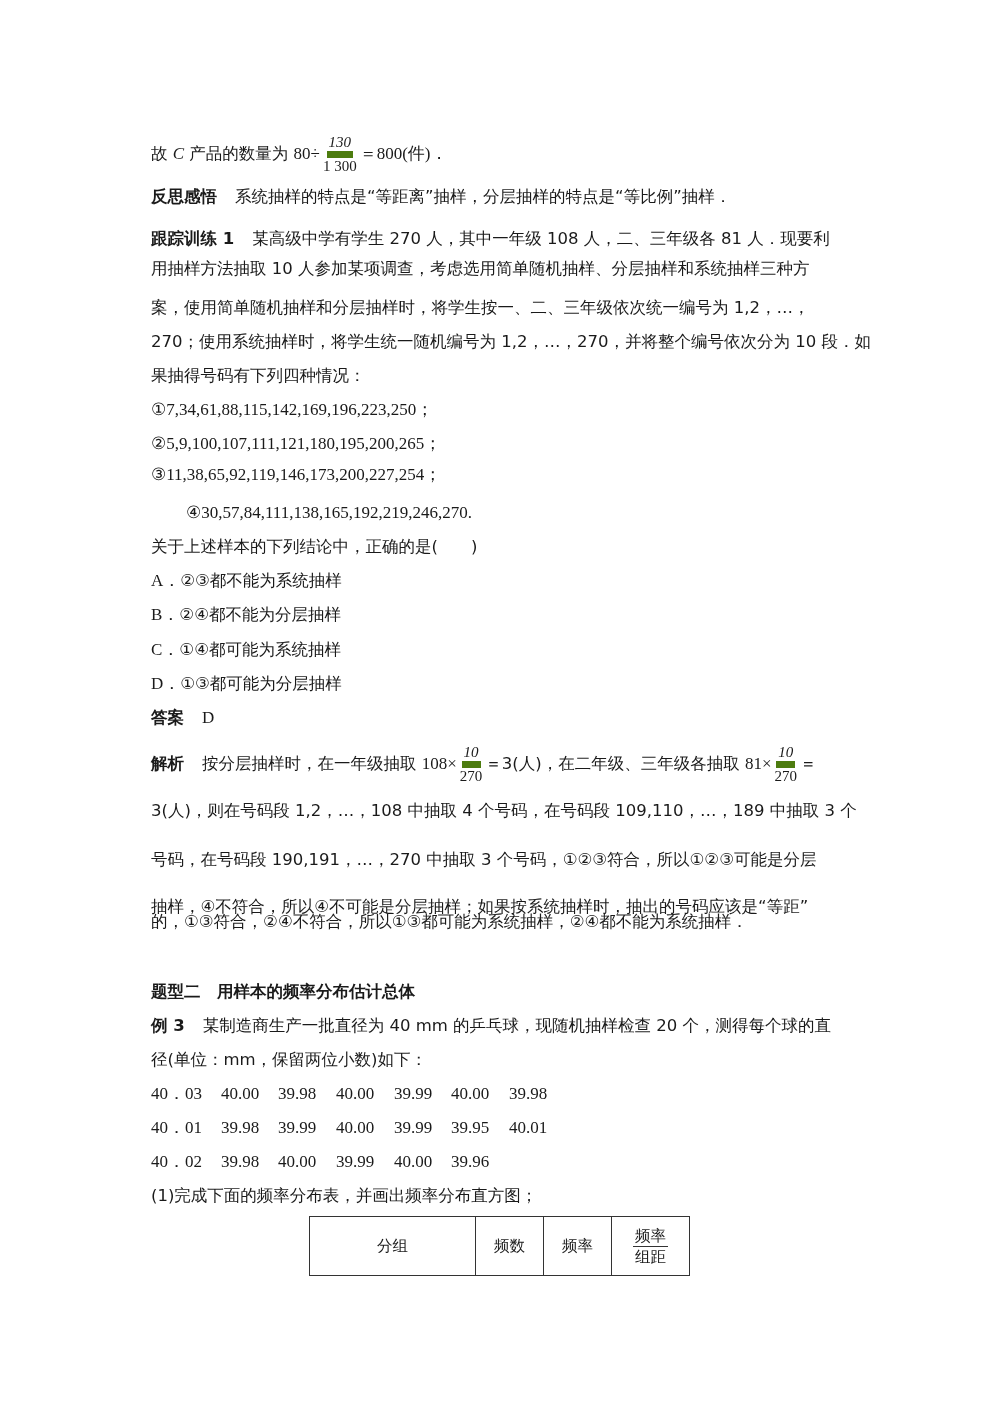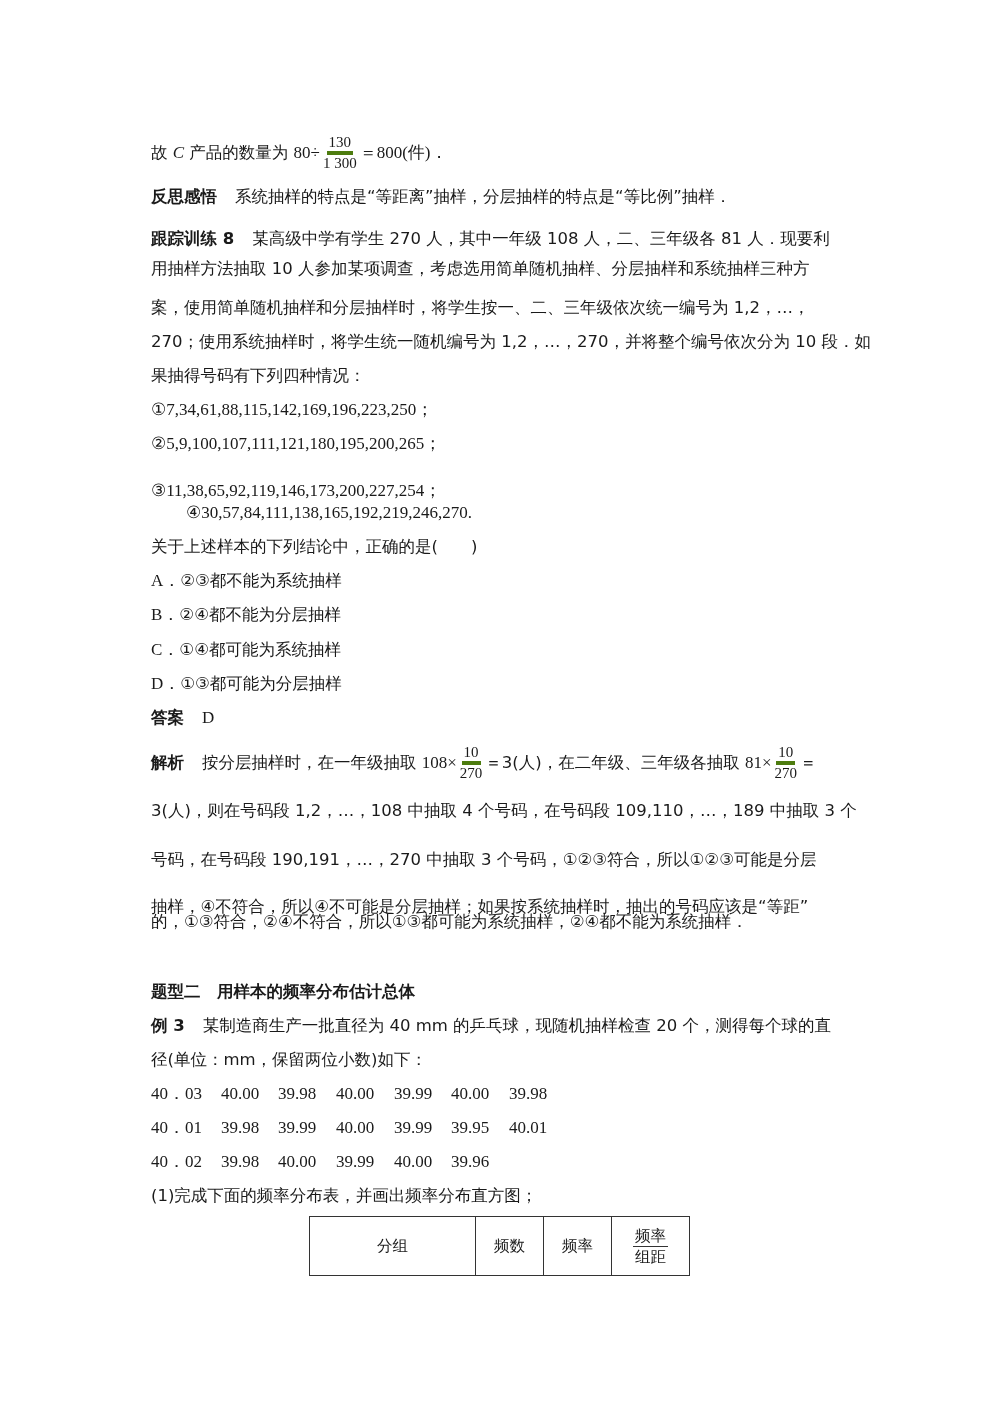--- a/index.html
+++ b/index.html
@@ -13,21 +13,21 @@
       font-size: 16.5px; line-height: 22px;
       font-family: "DejaVu Sans", "Liberation Sans", sans-serif;
     }
     .num { font-family: "Liberation Serif", "DejaVu Serif", serif; font-size: 17px; }
     .bold { font-weight: bold; }
     .frac {
       display: inline-flex; flex-direction: column; align-items: center;
       vertical-align: middle; font-family: "Liberation Serif", serif; font-size: 15px;
       line-height: 17px; margin: 0 1px;
     }
-    .frac .top { border-bottom: 4px solid #4d7c0f; padding: 0 2px; }
+    .frac .top { border-bottom: 7px solid #4d7c0f; padding: 0 2px; font-style: italic; }
     .frac .bot { padding: 0 2px; text-align: center; }
     .gap { display: inline-block; width: 18px; }
     .tbl {
       position: absolute; left: 309px; top: 1216px;
       border-collapse: collapse;
       font-family: "DejaVu Sans", "Liberation Sans", sans-serif; font-size: 15.5px;
     }
     .tbl td { border: 1.5px solid #333; text-align: center; height: 58px; padding: 0; }
     .tbl .c1 { width: 165px; }
     .tbl .c2 { width: 67px; }
@@ -46,30 +46,30 @@
       <span class="top">130</span>
       <span class="bot">1 300</span>
     </span><span class="num">＝800(件)．</span>
 </div>
 
 <div class="line" style="top:186px;">
   <span class="bold">反思感悟</span><span class="gap"></span><span>系统抽样的特点是“等距离”抽样，分层抽样的特点是“等比例”抽样．</span>
 </div>
 
 <div class="line" style="top:228px;">
-  <span class="bold">跟踪训练 8</span><span class="gap"></span><span>某高级中学有学生 270 人，其中一年级 108 人，二、三年级各 81 人．现要利</span>
+  <span class="bold">跟踪训练 1</span><span class="gap"></span><span>某高级中学有学生 270 人，其中一年级 108 人，二、三年级各 81 人．现要利</span>
 </div>
 <div class="line" style="top:258px;">用抽样方法抽取 10 人参加某项调查，考虑选用简单随机抽样、分层抽样和系统抽样三种方</div>
 <div class="line" style="top:297px;">案，使用简单随机抽样和分层抽样时，将学生按一、二、三年级依次统一编号为 1,2，…，</div>
 <div class="line" style="top:331px;">270；使用系统抽样时，将学生统一随机编号为 1,2，…，270，并将整个编号依次分为 10 段．如</div>
 <div class="line" style="top:365px;">果抽得号码有下列四种情况：</div>
 
 <div class="line num" style="top:399px;">①7,34,61,88,115,142,169,196,223,250；</div>
 <div class="line num" style="top:433px;">②5,9,100,107,111,121,180,195,200,265；</div>
-<div class="line num" style="top:480px;">③11,38,65,92,119,146,173,200,227,254；</div>
+<div class="line num" style="top:464px;">③11,38,65,92,119,146,173,200,227,254；</div>
 <div class="line num" style="top:502px;margin-left:35px;">④30,57,84,111,138,165,192,219,246,270.</div>
 
 <div class="line" style="top:536px;">关于上述样本的下列结论中，正确的是(　　)</div>
 
 <div class="line" style="top:570px;">
   <span class="num">A．</span><span>②③都不能为系统抽样</span>
 </div>
 <div class="line" style="top:604px;">
   <span class="num">B．</span><span>②④都不能为分层抽样</span>
 </div>

